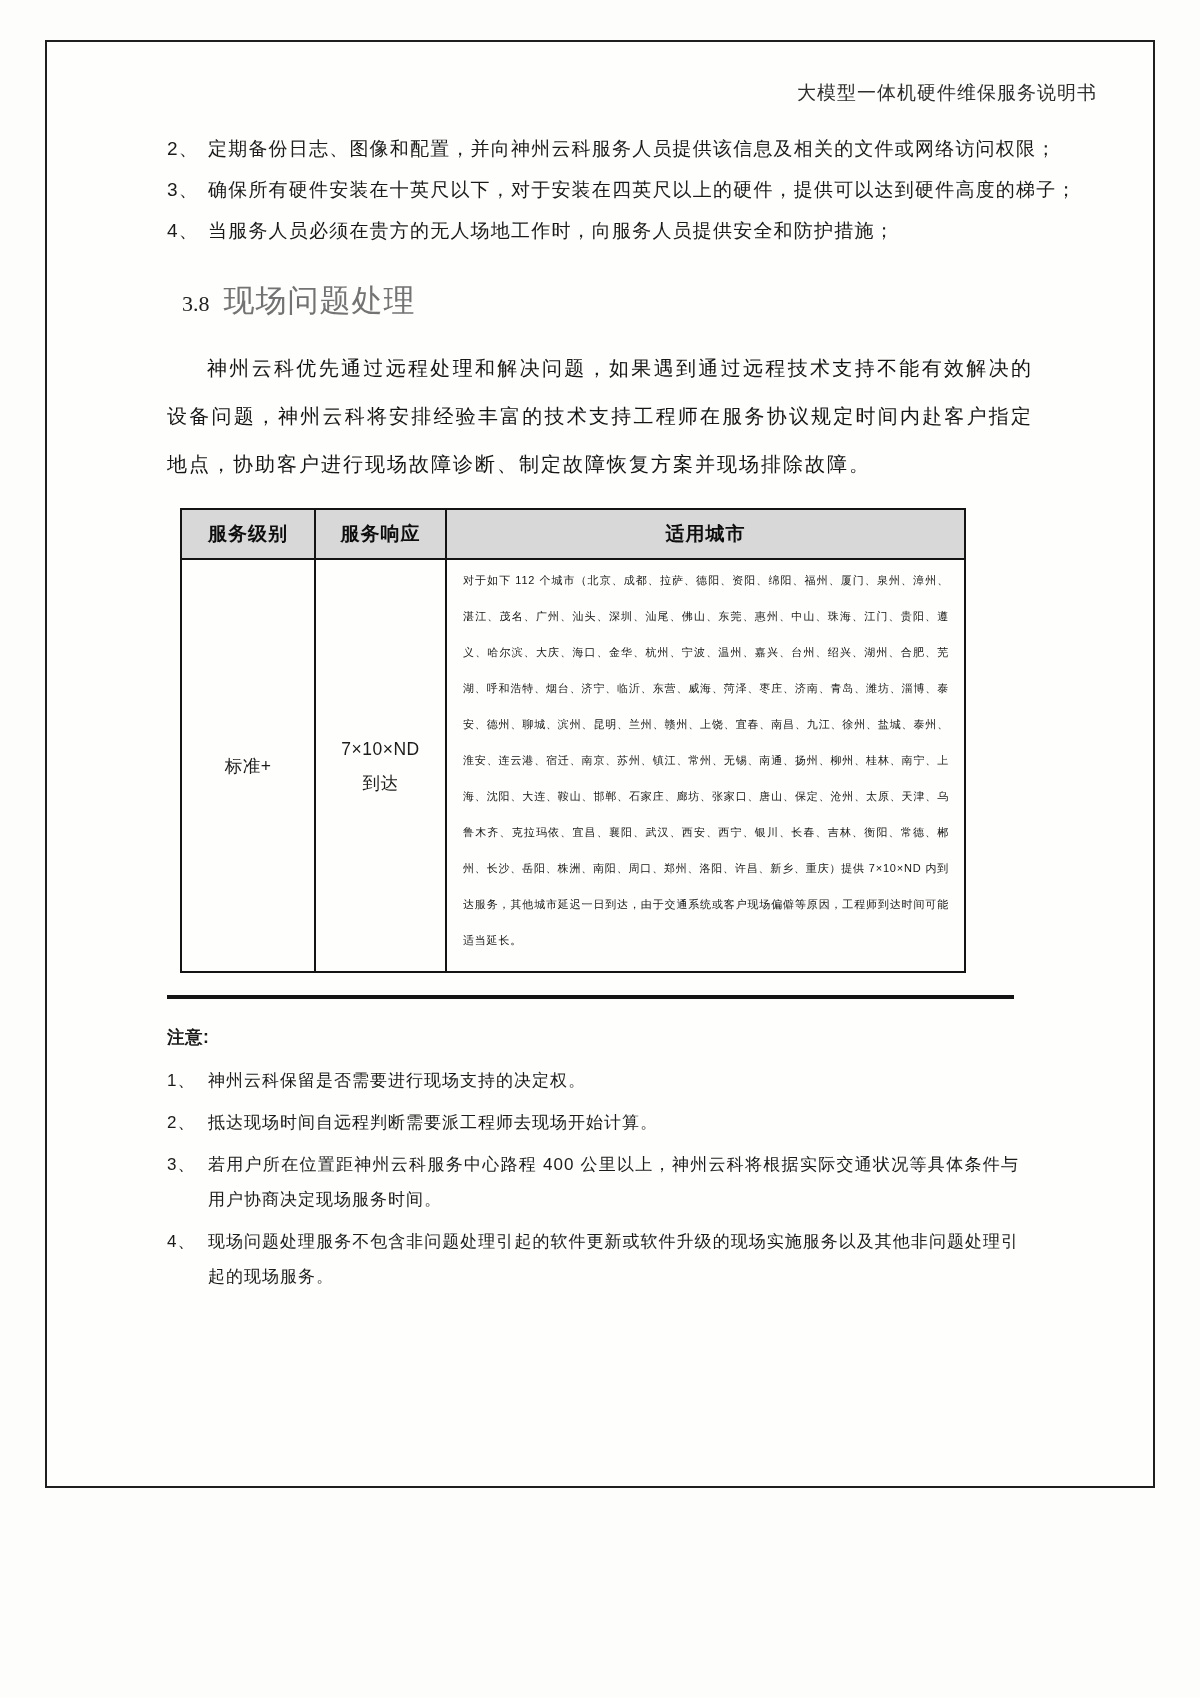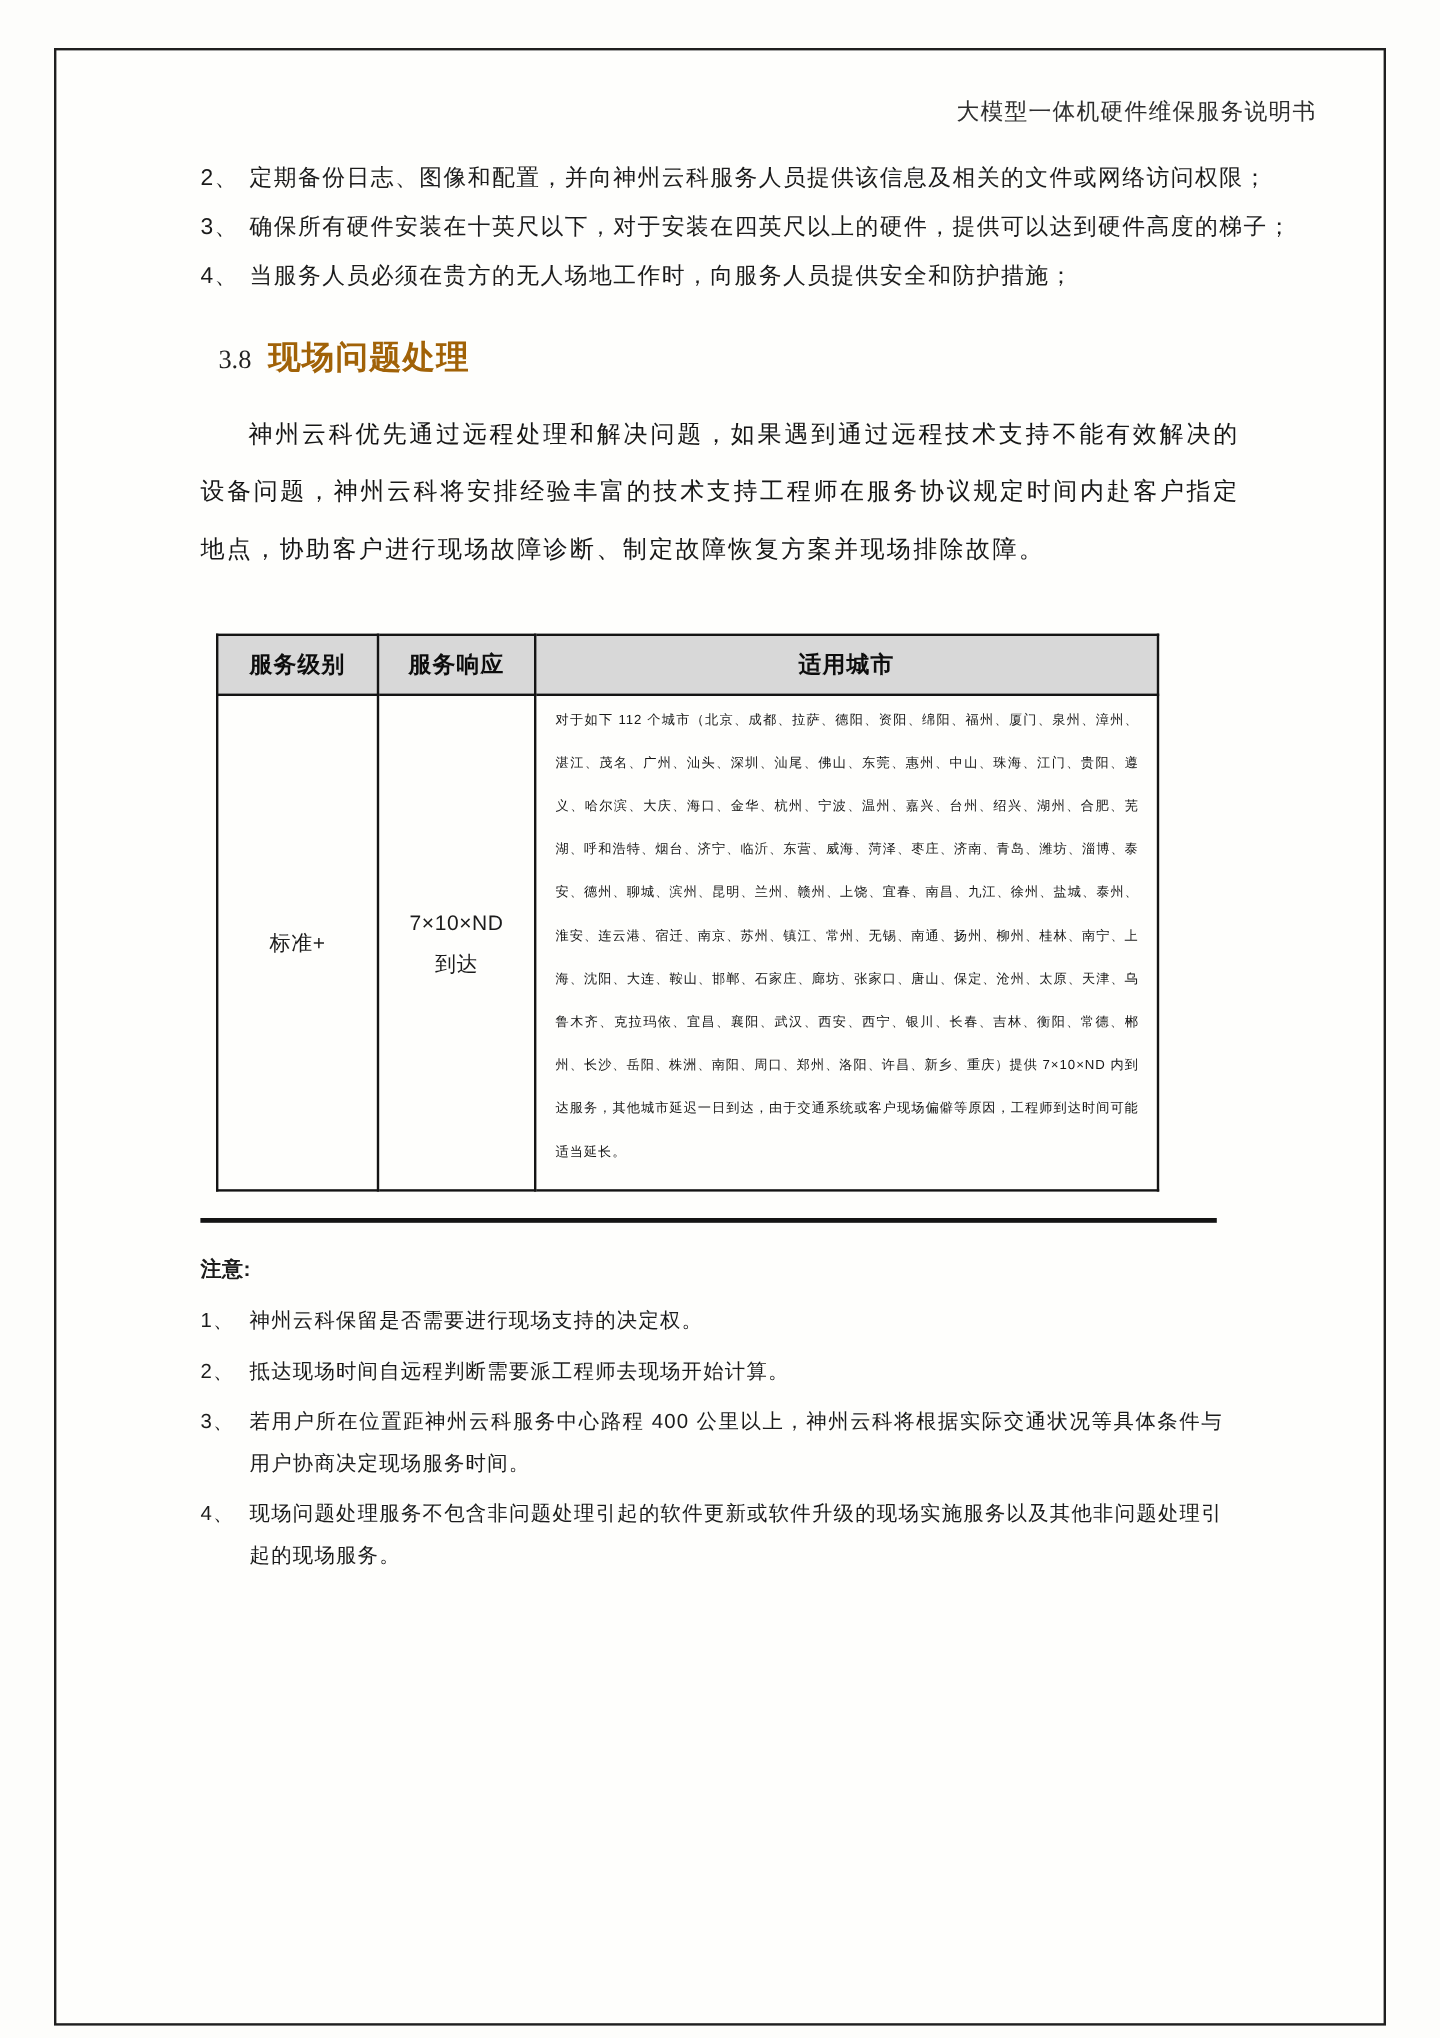--- a/index.html
+++ b/index.html
@@ -8,21 +8,21 @@
     width: 1200px; height: 1698px;
     position: relative;
     font-family: "Liberation Sans", sans-serif;
     color: #1b1b1b;
     background: #fdfdfb;
     overflow: hidden;
   }
   .frame {
     position: absolute;
     left: 45px; top: 40px;
-    width: 1110px; height: 1648px;
+    width: 1110px; height: 1448px;
     border: 2px solid #1f1f1f;
     background: #fefefc;
   }
   .doc-header {
     padding-top: 38px;
     padding-right: 56px;
     text-align: right;
     font-family: "Liberation Serif", serif;
     font-size: 19px;
     letter-spacing: 1px;
@@ -42,43 +42,43 @@
     display: flex;
     align-items: baseline;
   }
   .section-heading .sec-num {
     font-family: "Liberation Serif", serif;
     font-size: 22px;
     color: #222;
     margin-right: 14px;
   }
   .section-heading .sec-title {
-    font-size: 27px;
-    font-weight: bold;
-    letter-spacing: 1px;
-    color: #a16207;
+    font-size: 31px;
+    font-weight: normal;
+    letter-spacing: 1px;
+    color: #737373;
   }
   .body-paragraphs { margin: 22px 120px 0 120px; }
   .body-paragraphs p {
     font-size: 20px;
     letter-spacing: 2px;
     line-height: 48px;
     text-indent: 2em;
     text-align: justify;
     color: #161616;
   }
   .coverage-heading {
     margin: 16px 0 0 120px;
     font-size: 20px;
     font-weight: bold;
     letter-spacing: 1px;
     color: #0e0e0e;
   }
   table.coverage {
-    margin: 46px 0 0 133px;
+    margin: 20px 0 0 133px;
     width: 784px;
     border-collapse: collapse;
     table-layout: fixed;
   }
   table.coverage, table.coverage th, table.coverage td {
     border: 2px solid #141414;
   }
   table.coverage th {
     height: 50px;
     background: #d8d8d8;

